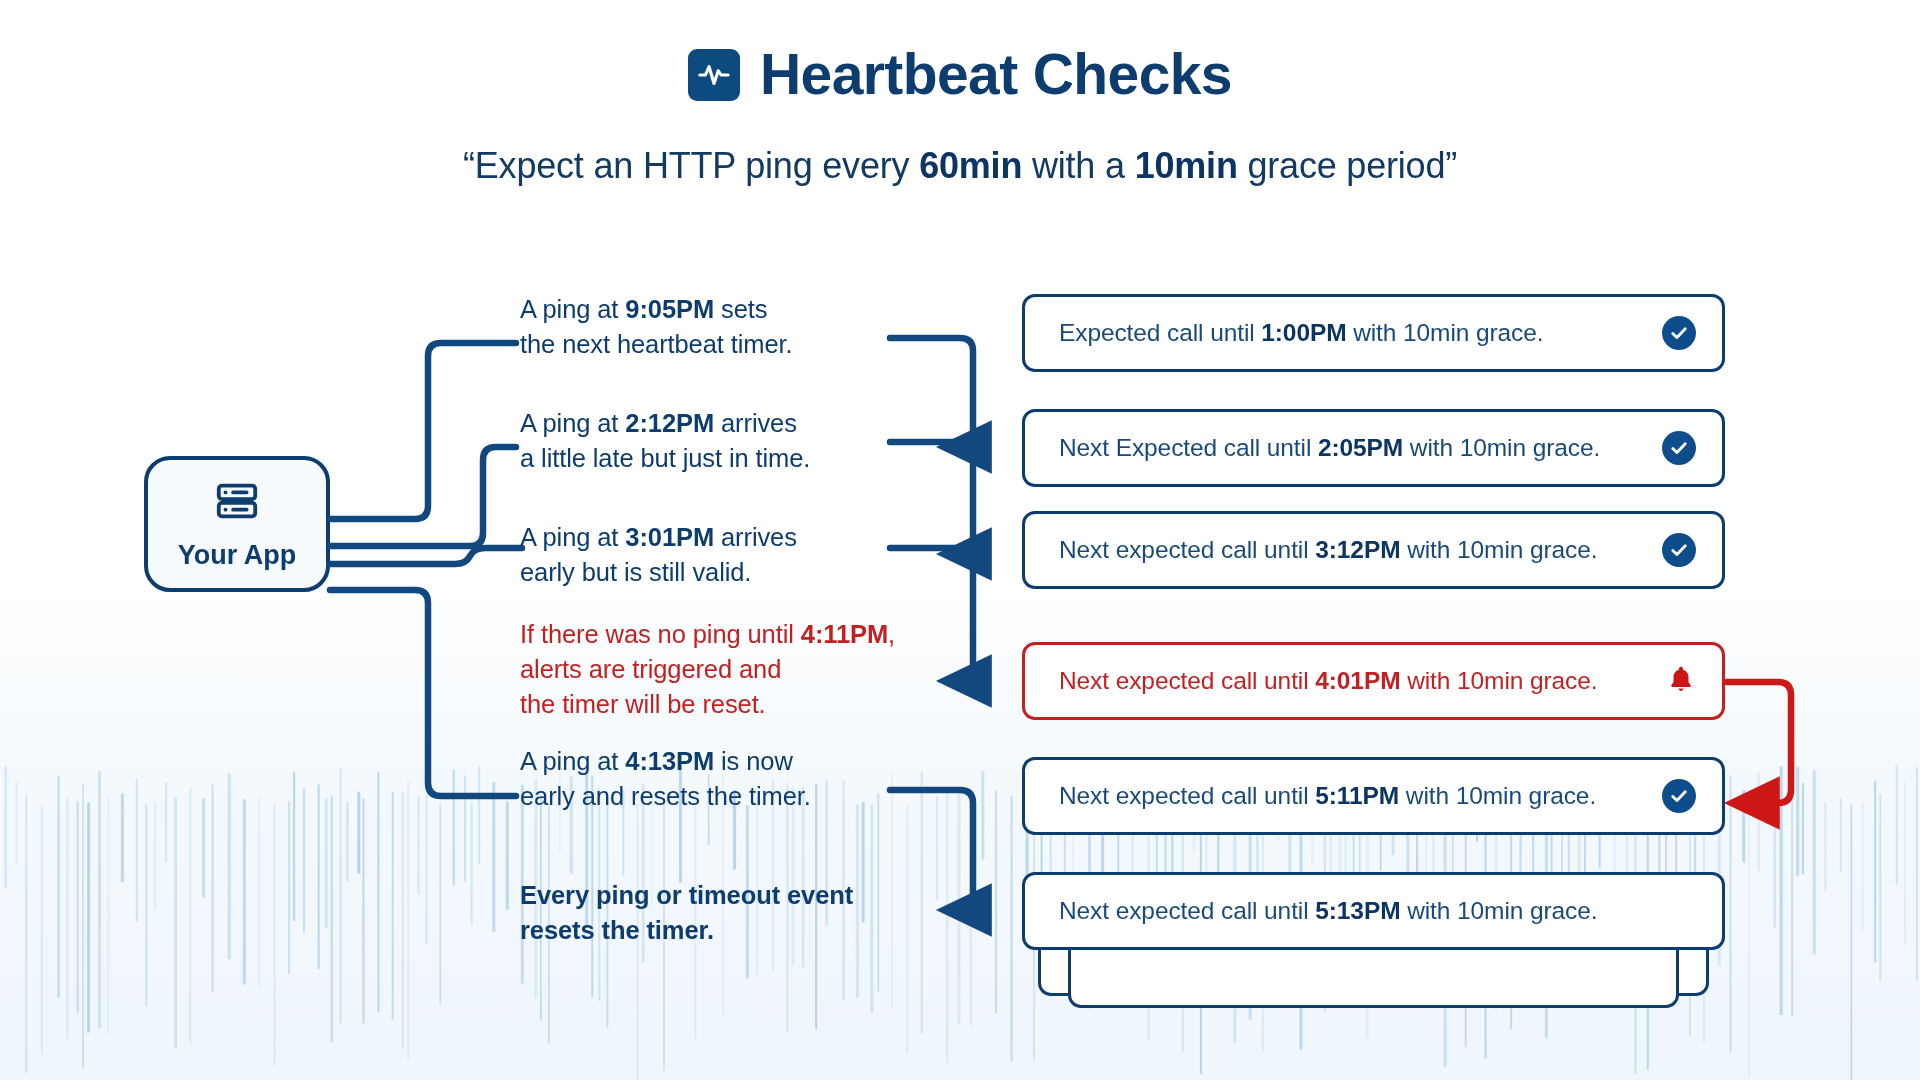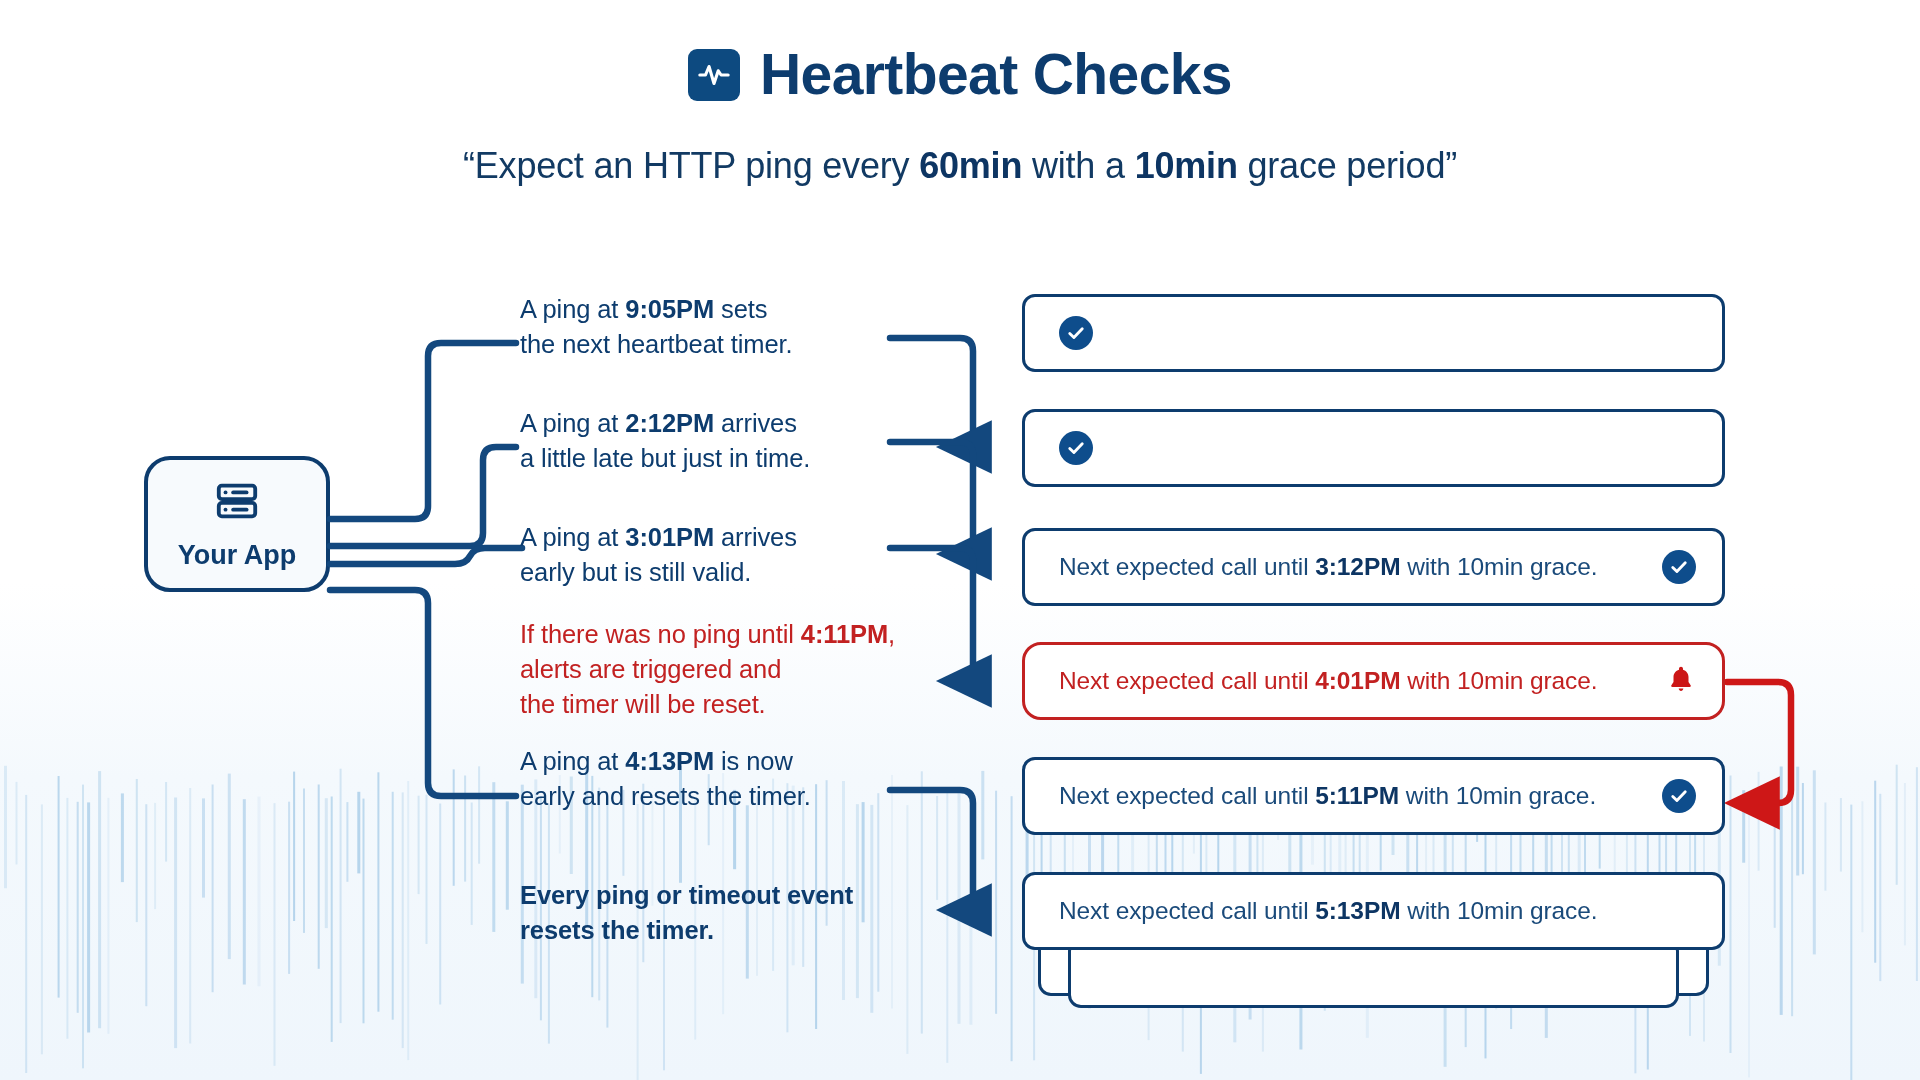--- a/index.html
+++ b/index.html
@@ -372,42 +372,44 @@
 the timer will be reset.</div>
   <div class="evt" style="left:520px; top:744px;">A ping at <b>4:13PM</b> is now
 early and resets the timer.</div>
   <div class="evt summary" style="left:520px; top:878px;">Every ping or timeout event
 resets the timer.</div>
 
   <div class="ghost" style="left:1038px; top:920px; width:671px; height:76px;"></div>
   <div class="ghost" style="left:1068px; top:938px; width:611px; height:70px;"></div>
 
   <div class="card" style="top:294px;">
+      <span class="ctext"><span>Expected call until </span><b>1:00PM</b><span> with 10min grace.</span></span>
       <span class="badge-check">
         <svg width="20" height="20" viewBox="0 0 24 24" fill="none" stroke="#ffffff" stroke-width="3.4" stroke-linecap="round" stroke-linejoin="round">
           <path d="M4.5 12.5 L9.5 17.5 L19.5 6.8"></path>
         </svg>
       </span>
     </div>
   <div class="card" style="top:409px;">
+      <span class="ctext"><span>Next Expected call until </span><b>2:05PM</b><span> with 10min grace.</span></span>
       <span class="badge-check">
         <svg width="20" height="20" viewBox="0 0 24 24" fill="none" stroke="#ffffff" stroke-width="3.4" stroke-linecap="round" stroke-linejoin="round">
           <path d="M4.5 12.5 L9.5 17.5 L19.5 6.8"></path>
         </svg>
       </span>
     </div>
-  <div class="card" style="top:528px;">
+  <div class="card" style="top:511px;">
       <span class="ctext"><span>Next expected call until </span><b>3:12PM</b><span> with 10min grace.</span></span>
       <span class="badge-check">
         <svg width="20" height="20" viewBox="0 0 24 24" fill="none" stroke="#ffffff" stroke-width="3.4" stroke-linecap="round" stroke-linejoin="round">
           <path d="M4.5 12.5 L9.5 17.5 L19.5 6.8"></path>
         </svg>
       </span>
     </div>
-  <div class="card alert" style="top:642px;border-radius:19px;">
+  <div class="card alert" style="top:642px;">
       <span class="ctext"><span>Next expected call until </span><b>4:01PM</b><span> with 10min grace.</span></span>
       <span class="bell"><svg width="30" height="32" viewBox="0 0 24 24" fill="#cc1616">
           <path d="M12 2.2c-.9 0-1.6.7-1.6 1.6v.7C7.8 5.2 6 7.5 6 10.3v4.1L4.3 17c-.4.6 0 1.4.8 1.4h13.8c.8 0 1.2-.8.8-1.4L18 14.4v-4.1c0-2.8-1.8-5.1-4.4-5.8v-.7c0-.9-.7-1.6-1.6-1.6z"></path>
           <path d="M10.1 19.6c.2 1.1 1 1.9 1.9 1.9s1.7-.8 1.9-1.9z"></path>
         </svg></span>
     </div>
   <div class="card" style="top:757px;">
       <span class="ctext"><span>Next expected call until </span><b>5:11PM</b><span> with 10min grace.</span></span>
       <span class="badge-check">
         <svg width="20" height="20" viewBox="0 0 24 24" fill="none" stroke="#ffffff" stroke-width="3.4" stroke-linecap="round" stroke-linejoin="round">

